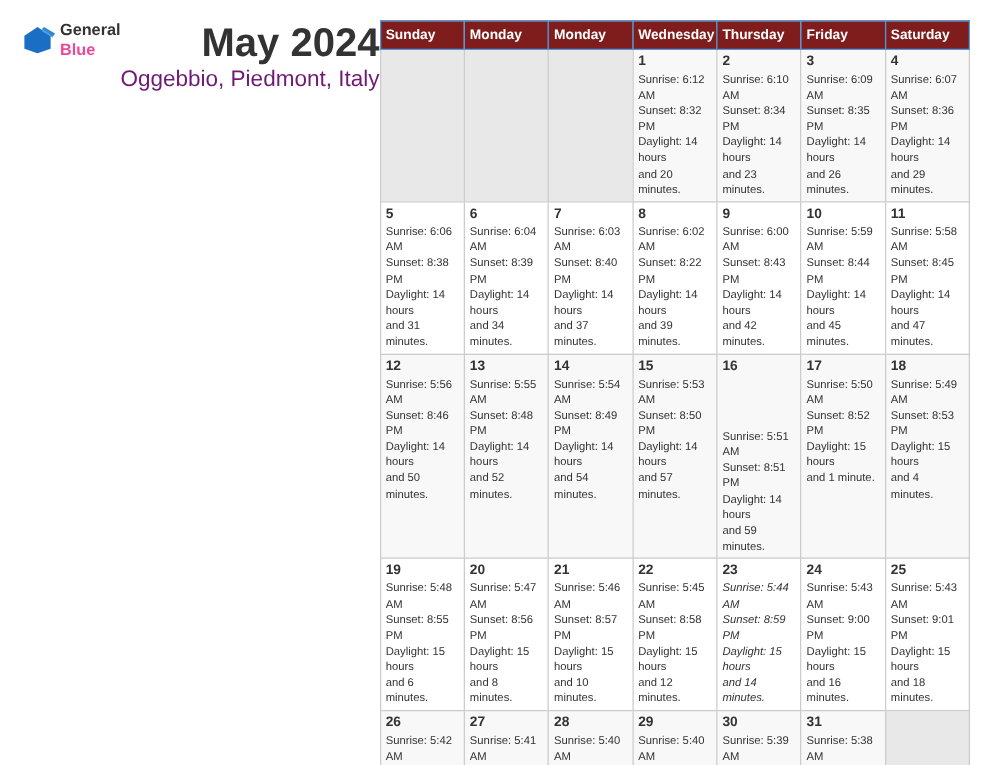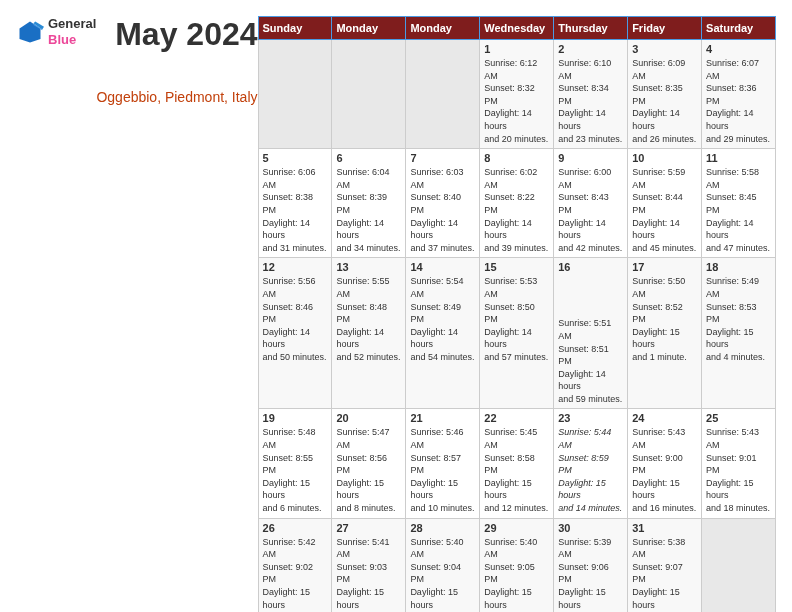--- a/index.html
+++ b/index.html
@@ -40,23 +40,22 @@
     }
     .title-block {
       text-align: right;
     }
     .main-title {
       font-size: 32px;
       font-weight: bold;
       color: #333;
     }
     .subtitle {
-      font-size: 14px;
-      color: #c2410c;
-      margin-top: 36px;
+      font-size: 18px;
+      color: #701a75;
     }
     .calendar {
       flex: 1;
       border: 1px solid #ccc;
       border-collapse: collapse;
       width: 100%;
       table-layout: fixed;
     }
     .calendar thead tr th {
       background: #7f1d1d;

